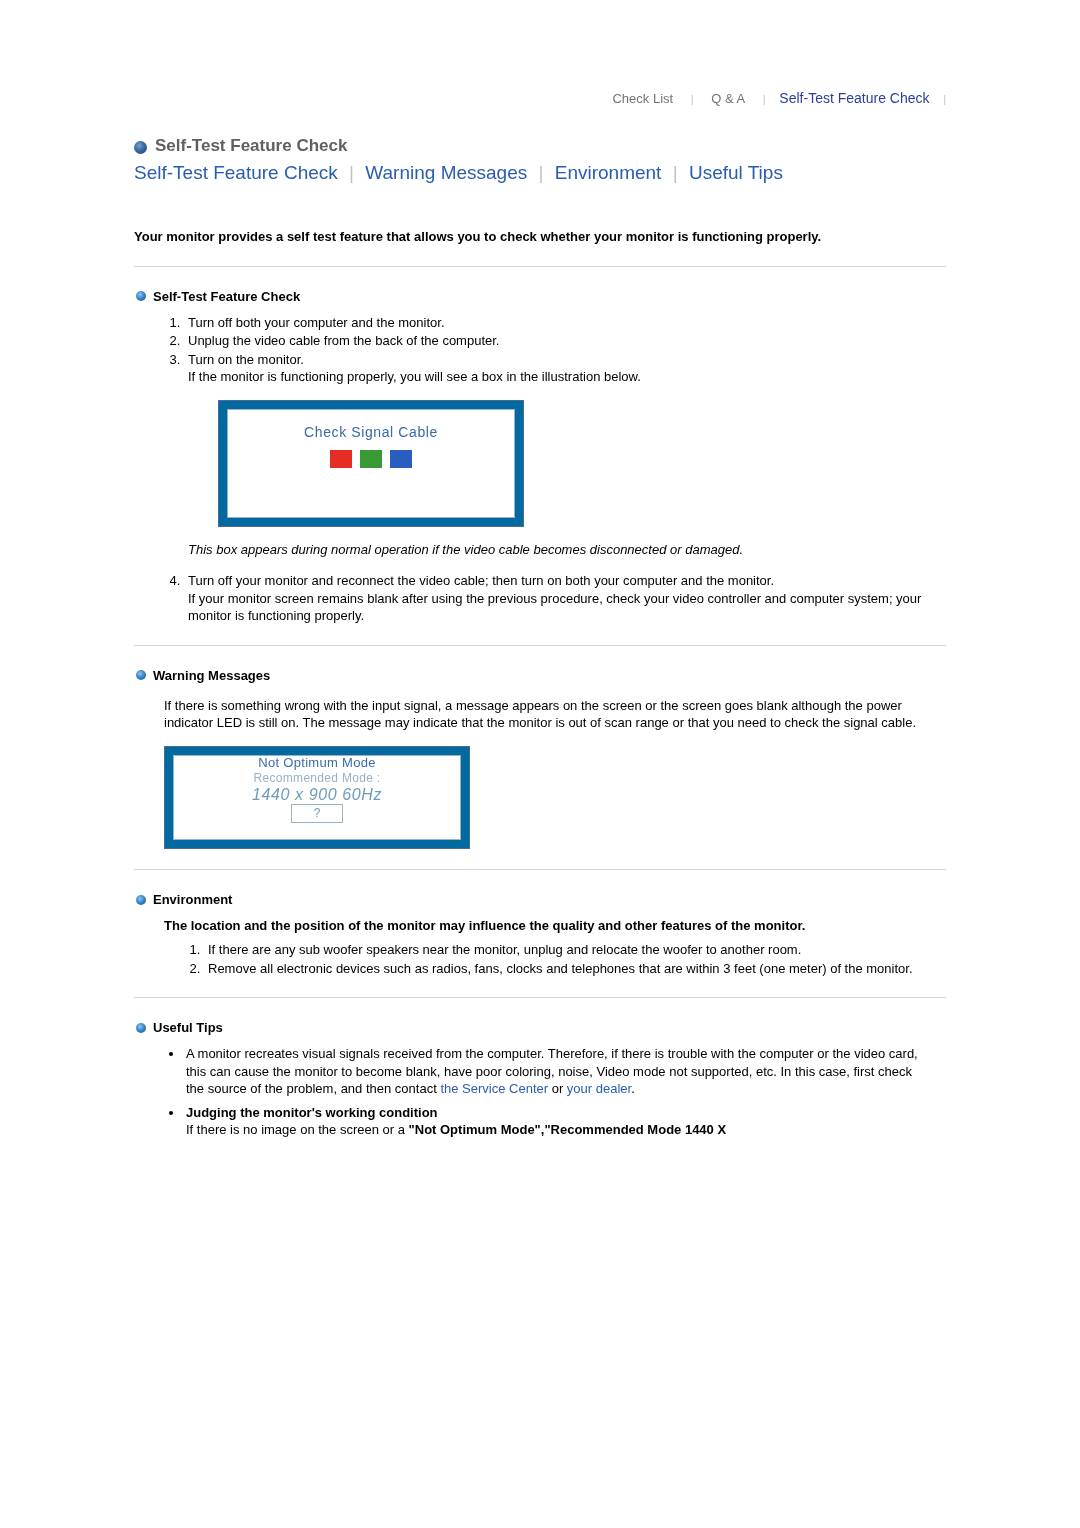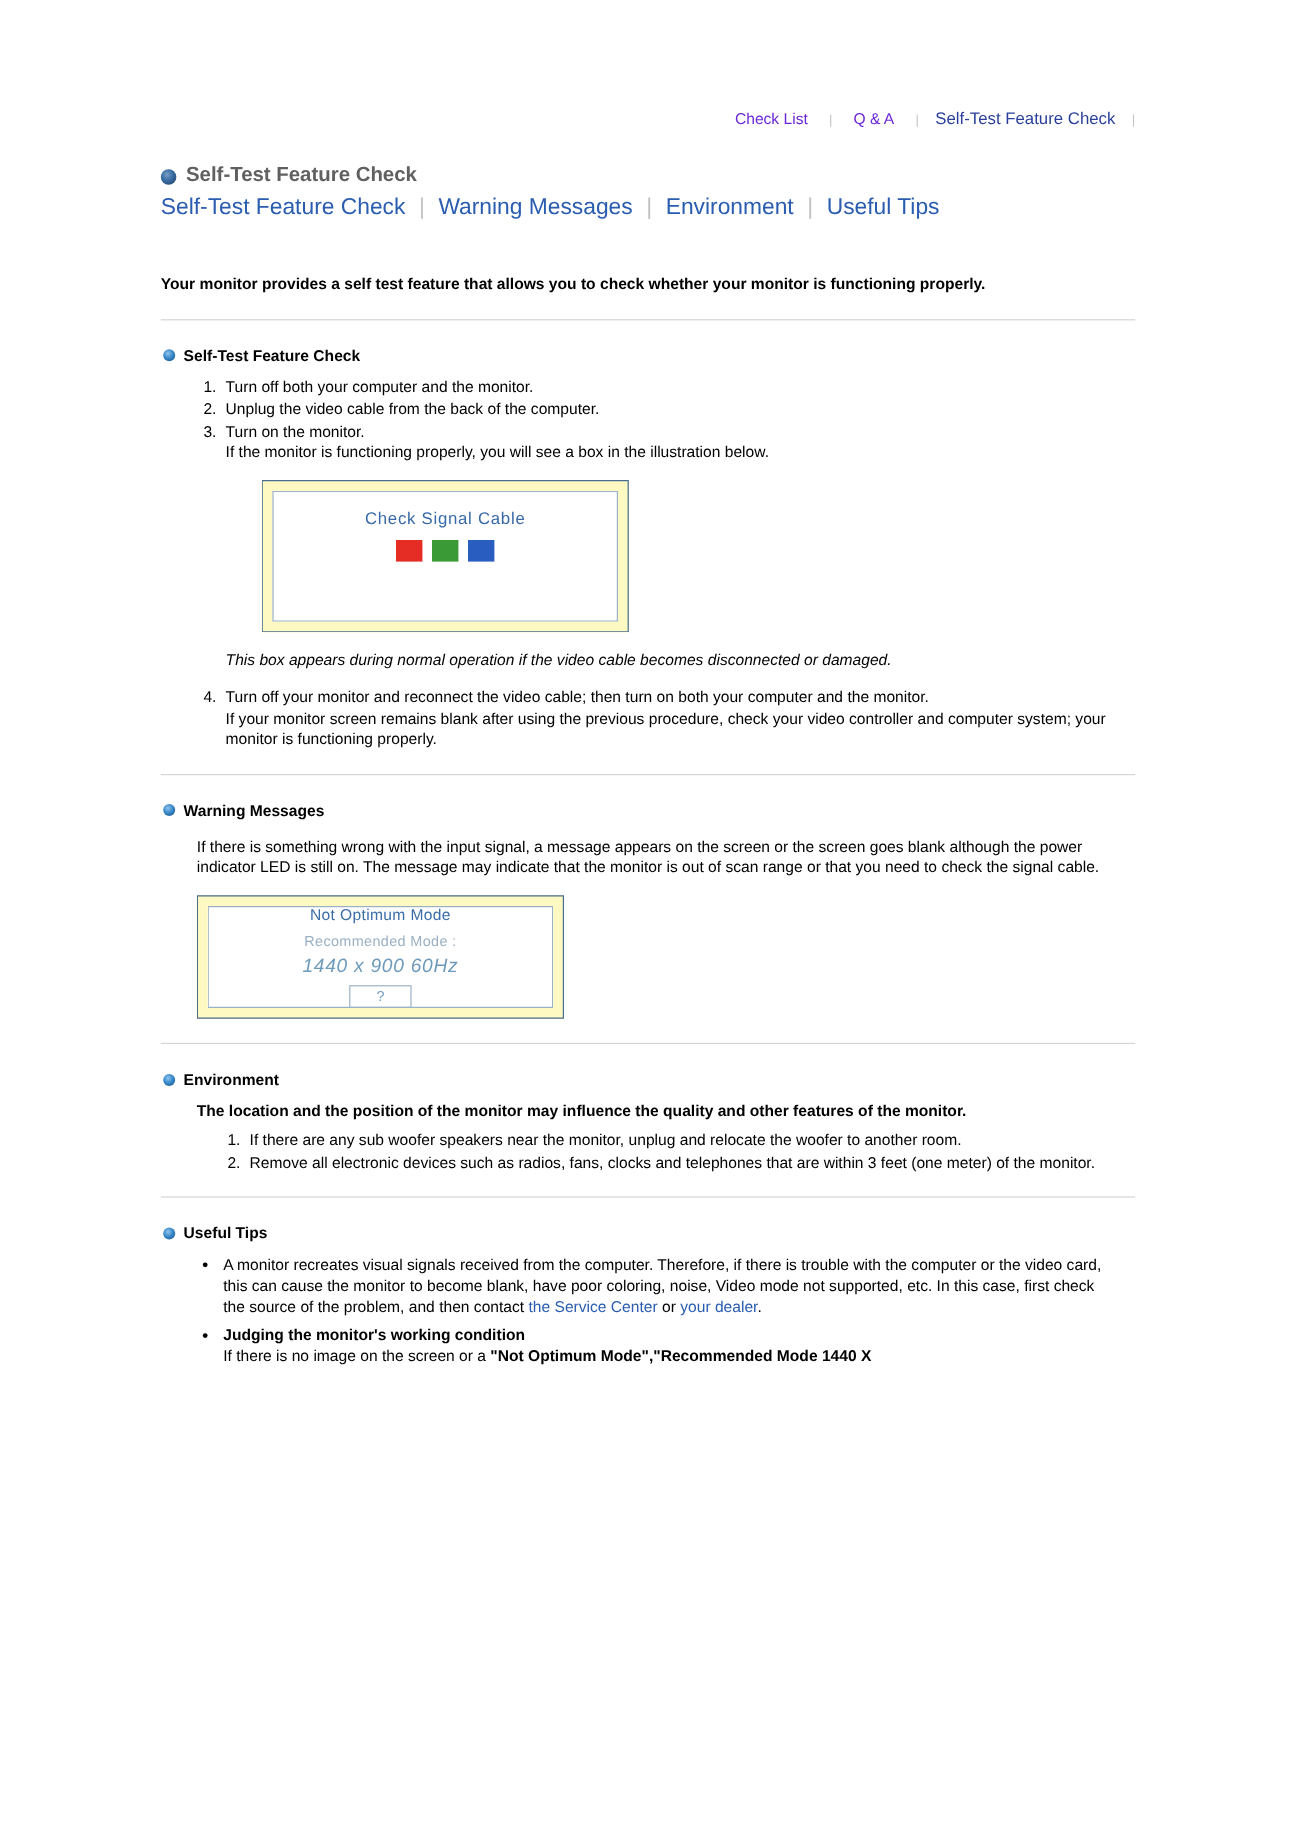--- a/index.html
+++ b/index.html
@@ -12,21 +12,21 @@
   .page {
     width: 812px;
     margin: 0 auto;
     padding-top: 90px;
   }
   .top-nav {
     text-align: right;
     padding-bottom: 30px;
     font-size: 13px;
   }
-  .top-nav .nav-link { color: #6d28d9; margin: 0 4px; }
+  .top-nav .nav-link { color: #737373; margin: 0 4px; }
   .top-nav .sep { color: #c5c5c5; margin: 0 10px 0 10px; font-size: 11px; }
   .top-nav .nav-selftest { color: #2a3f9b; font-size: 14px; }
   .title-row { display: flex; align-items: center; gap: 8px; }
   .bullet-lg {
     width: 13px; height: 13px; border-radius: 50%;
     background: radial-gradient(circle at 40% 35%, #7aa0c5 0%, #3b6fa5 40%, #1d3a66 100%);
     flex-shrink: 0;
     margin-top: 3px;
   }
   .page-title { font-size: 17px; font-weight: bold; color: #606060; }
@@ -47,39 +47,39 @@
   ol.envlist { margin: 6px 0 0 70px; padding: 0; line-height: 1.35; }
   ol.envlist li { padding-left: 4px; margin-bottom: 1px; }
   ul.tips { margin: 6px 17px 0 50px; padding: 0; line-height: 1.35; list-style: disc; }
   ul.tips li { padding-left: 2px; margin-bottom: 6px; }
   .svc-link { color: #2a5db0; }
   .bold { font-weight: bold; }
   .env-intro { font-weight: bold; line-height: 1.4; margin-left: 30px; margin-bottom: 6px; }
   
   .illus-wrap { margin: 14px 0 14px 30px; }
   .monitor-frame {
-    width: 288px; background: #fef9c3; padding: 9px;
+    width: 288px; background: #0369a1; padding: 9px;
     box-shadow: 0 0 0 1px #486d8e inset;
   }
   .monitor-screen {
     background: #fff; height: 95px;
     display: flex; flex-direction: column; align-items: center; justify-content: flex-start;
     padding-top: 14px;
     box-shadow: 0 0 0 1px #9ab2c6 inset;
   }
   .check-cable-text { color: #3869a7; font-size: 14px; letter-spacing: 0.6px; margin-bottom: 8px; }
   .rgb-row { display: flex; gap: 8px; }
   .sq { width: 22px; height: 18px; }
   .sq-r { background: #e52c25; }
   .sq-g { background: #3a9a35; }
   .sq-b { background: #2a5dc0; }
   
   .monitor-screen2 {
     background: #fff; height: 85px;
-    display: flex; flex-direction: column; align-items: center; justify-content: space-between;
+    display: flex; flex-direction: column; align-items: center; justify-content: flex-start;
     box-shadow: 0 0 0 1px #9ab2c6 inset;
     position: relative;
   }
   .opt-line { color: #3b6da8; font-size: 13px; letter-spacing: 0.3px; text-align: center; line-height: 1.25; }
   .opt-line.dim { color: #9ab1c4; font-size: 12px; }
   .opt-val { color: #6e9bbb; font-size: 16px; letter-spacing: 0.6px; margin-bottom: 0; font-style: italic; }
   .qbox {
     border: 1px solid #9ab2c6; padding: 0 22px; height: 17px; line-height: 16px;
     color: #6e9bbb; font-size: 12px;
   }

